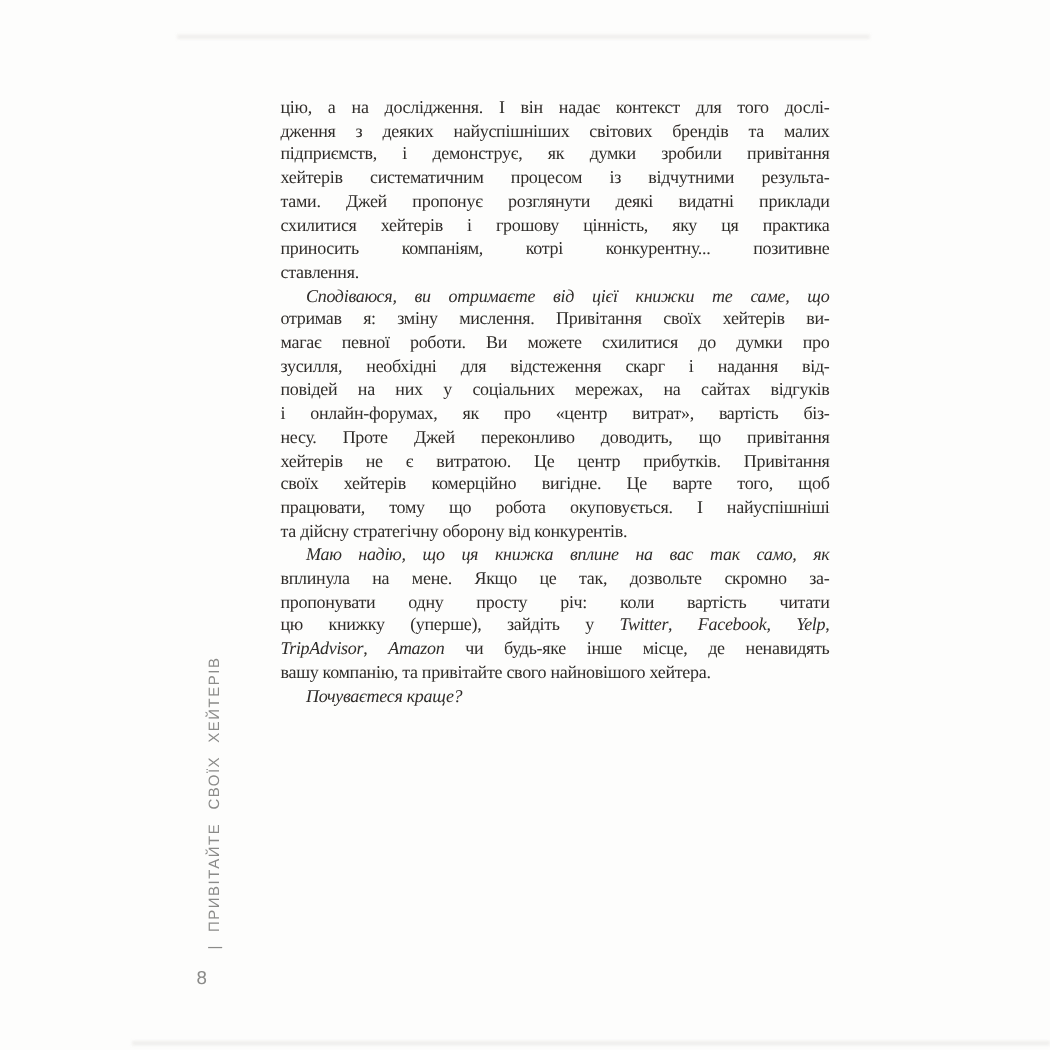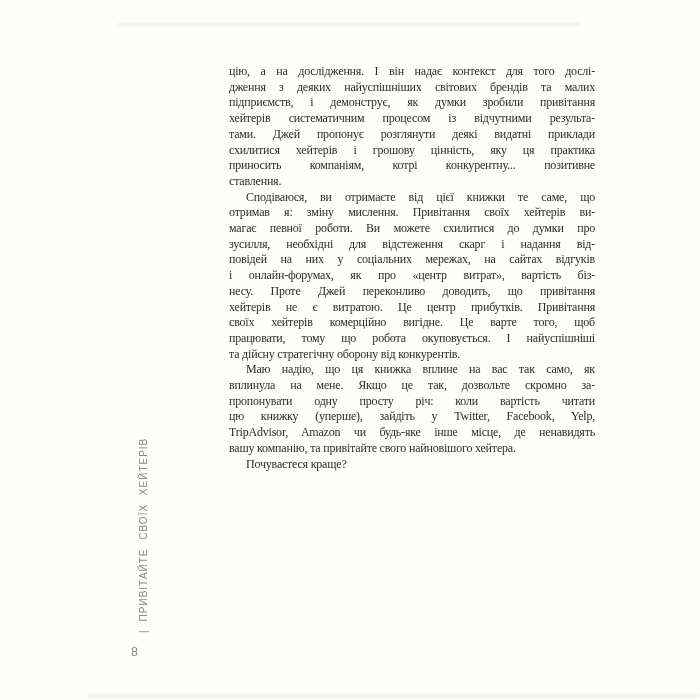--- a/index.html
+++ b/index.html
@@ -23,32 +23,31 @@
     position: absolute; left: 88px; top: 694px; width: 612px; height: 3px;
     background: #eeedeb; filter: blur(1.2px); opacity: .9;
   }
   
   .text-block {
     position: absolute; left: 187px; top: 64px; width: 366px;
     color: #2f2c29;
     font-size: 12px;
     line-height: 15.7px;
     letter-spacing: -0.2px;
-    margin-left: 42px;
   }
   .para { margin: 0; }
   .line {
     text-align: justify;
     text-align-last: justify;
   }
   .line.last {
     text-align-last: left;
   }
-  .line.first-indent { padding-left: 17px; }
-  .it { }
+  .line.first-indent { padding-left: 17px; font-style: italic; }
+  .it { font-style: italic; }
   
   .running-title {
     position: absolute;
     left: 138px; top: 633px;
     transform-origin: 0 0;
     transform: rotate(-90deg);
     white-space: nowrap;
     font-family: "Liberation Sans", sans-serif;
     font-size: 10px;
     letter-spacing: 1px;

